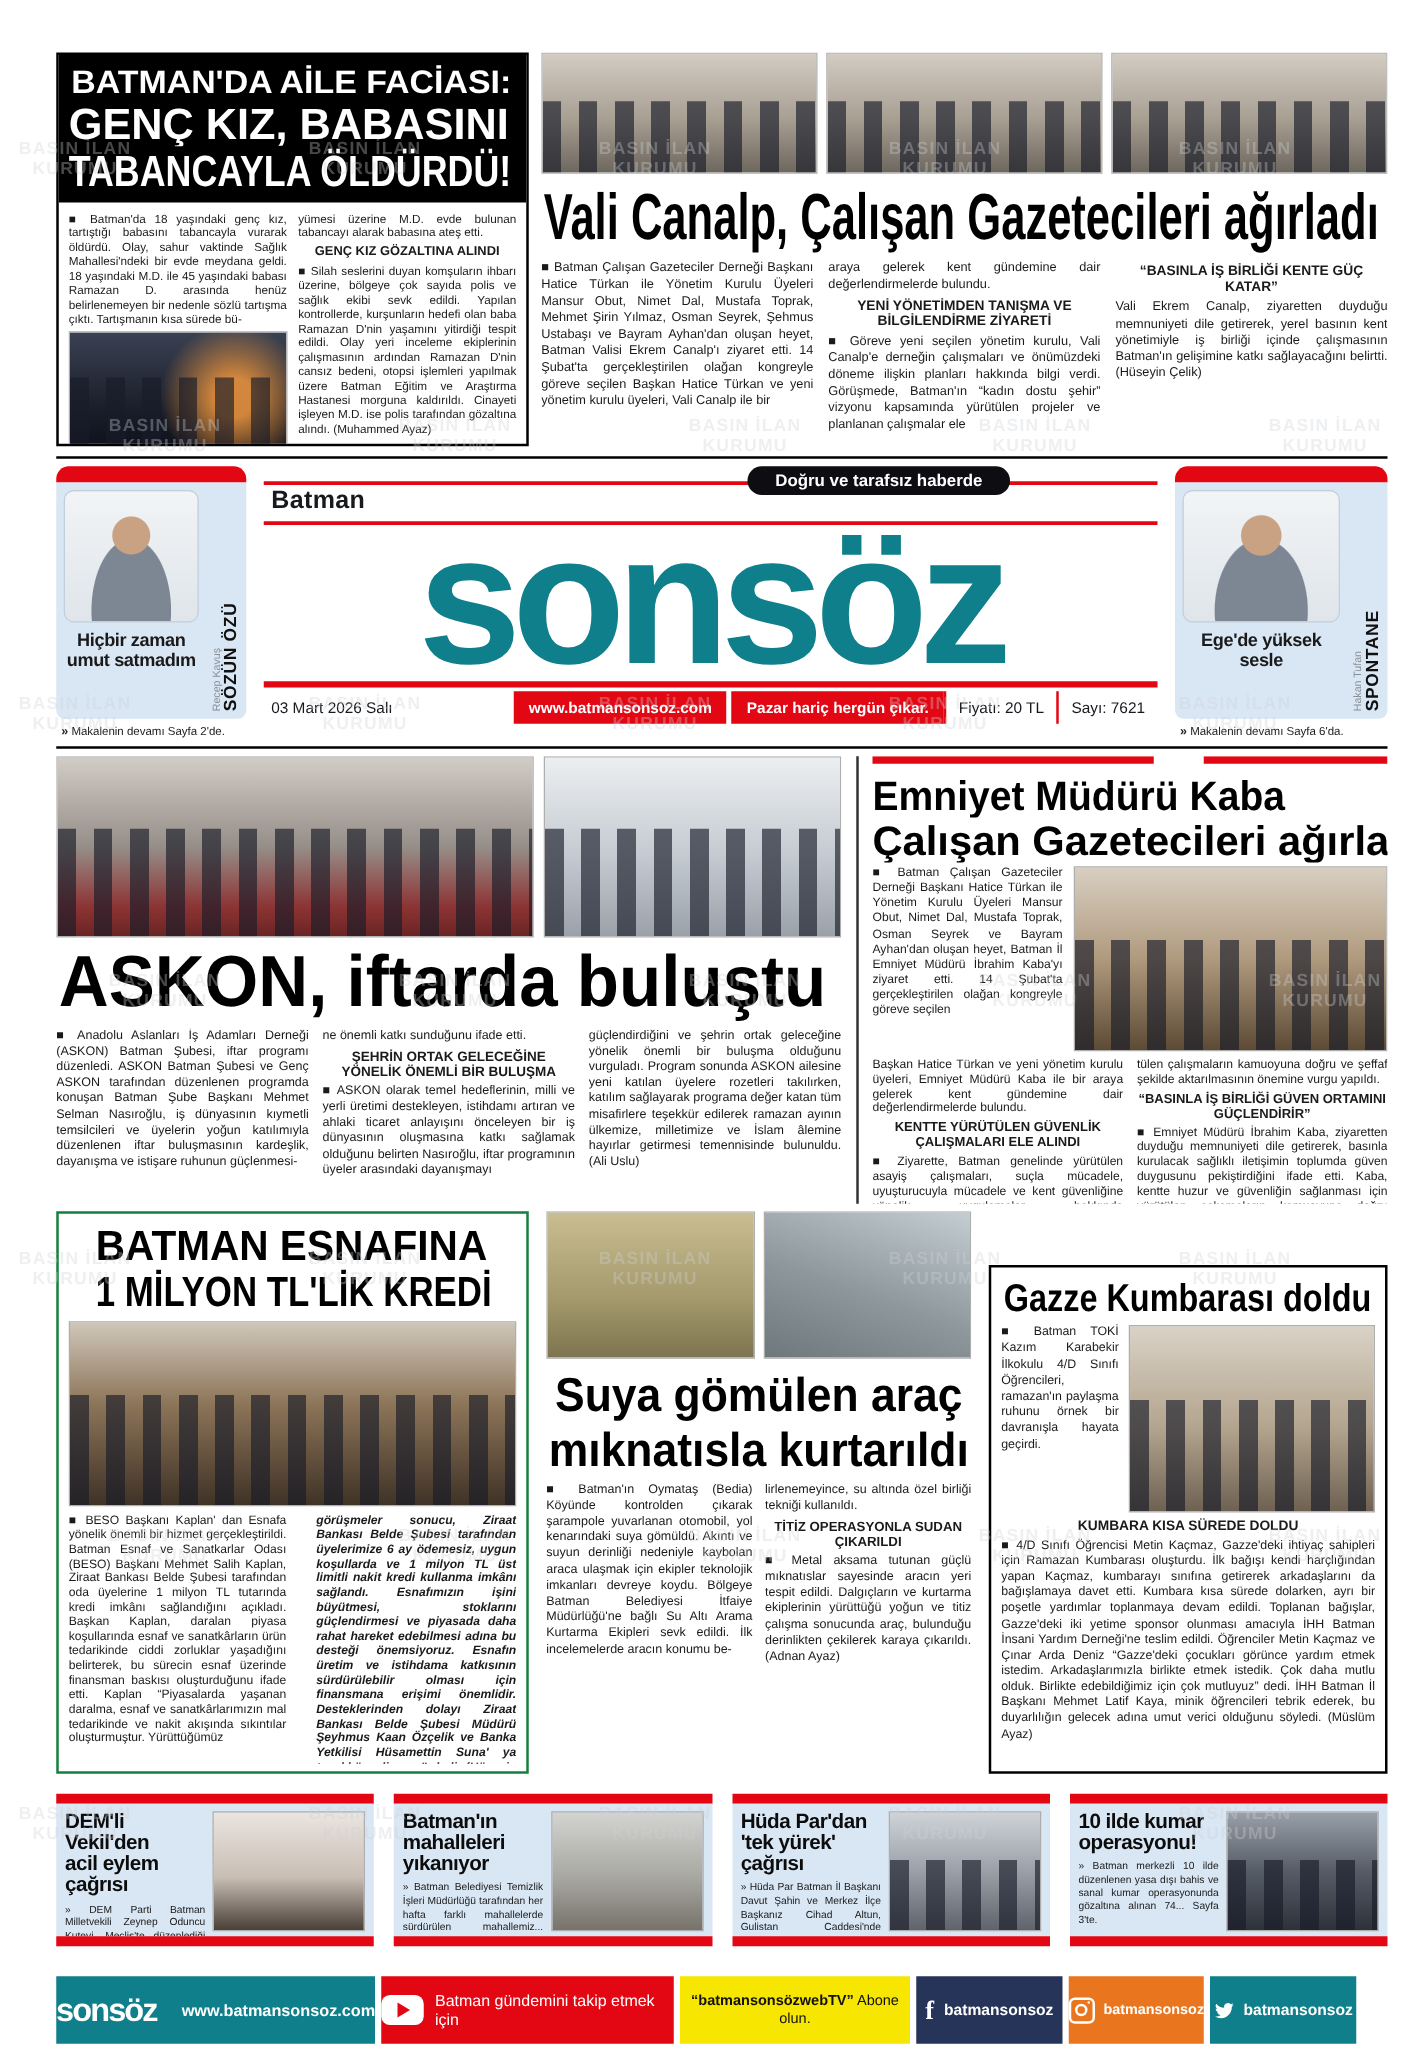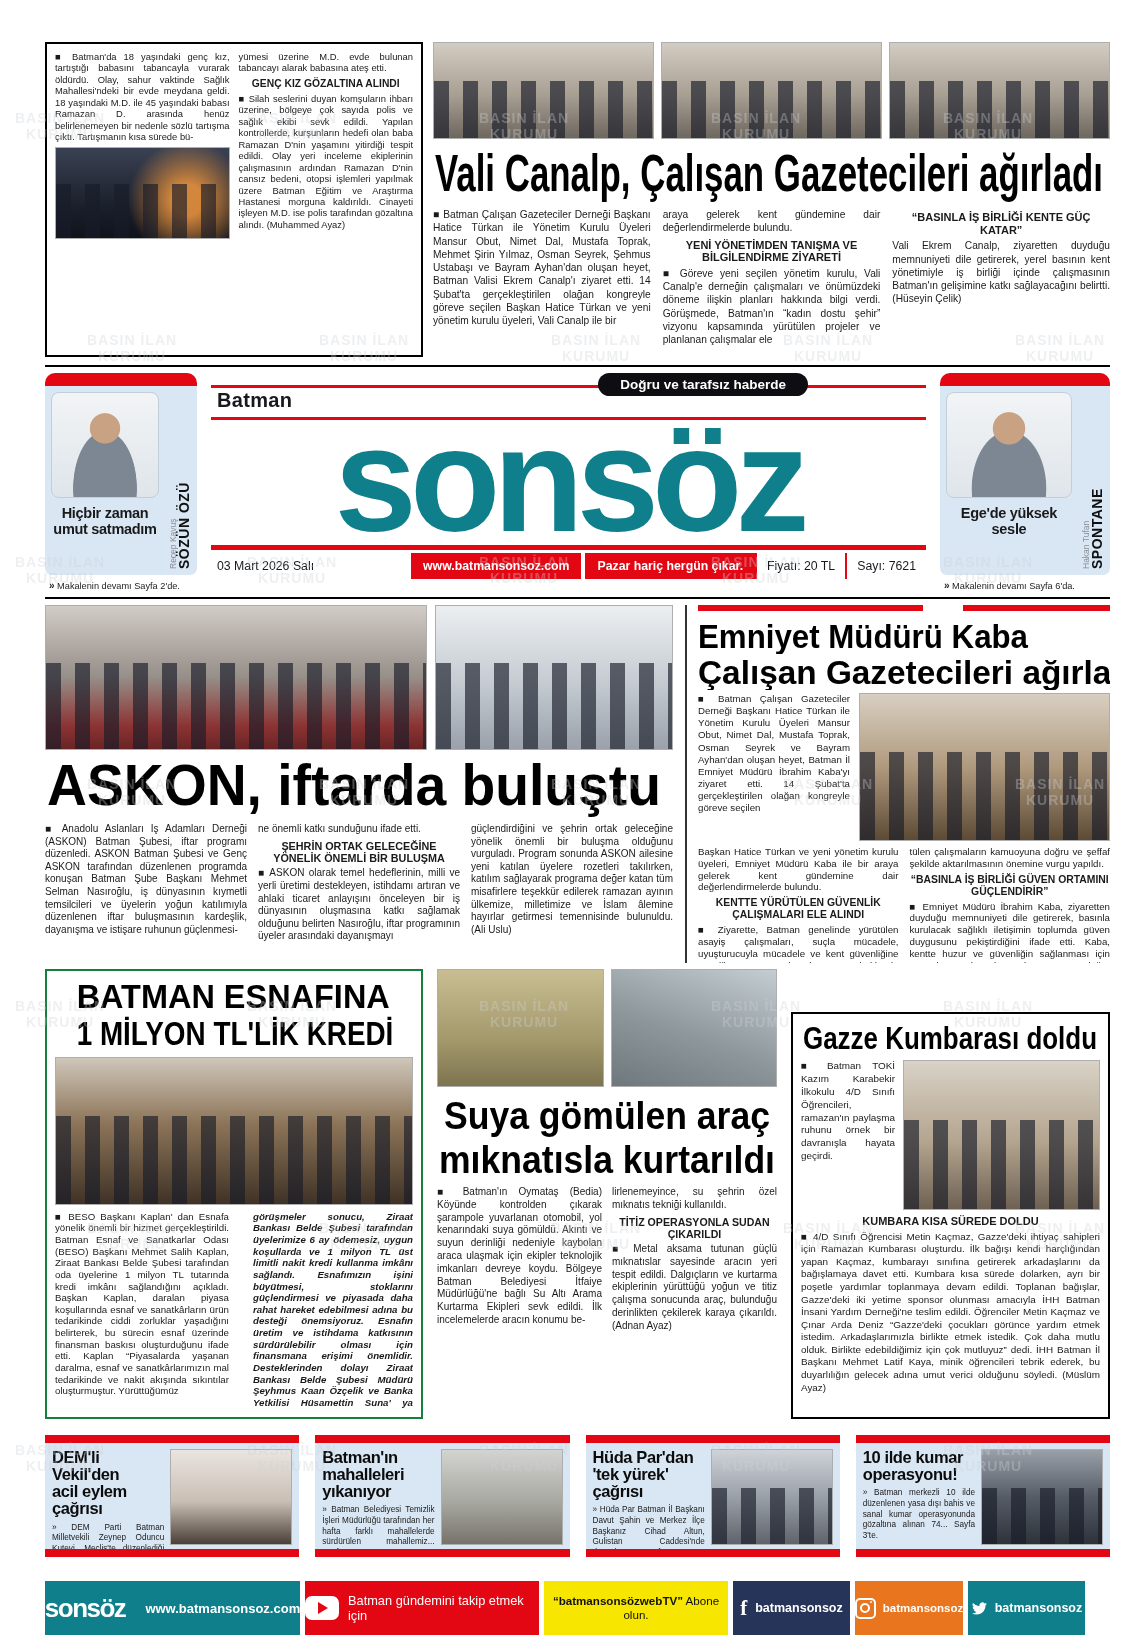--- a/index.html
+++ b/index.html
@@ -295,20 +295,31 @@
       <div>BASIN İLAN</div>
       <div>KURUMU</div>
     </div>
   </div>
 
 <div class="page">
 
   <div class="row-top">
 
     <div class="family-box">
+      <div class="family-head">
+        <svg class="hl-svg" width="360" height="30" viewBox="0 0 360 30">
+          <text x="4" y="25" font-size="26" fill="#ffffff" textLength="352" lengthAdjust="spacingAndGlyphs">BATMAN'DA AİLE FACİASI:</text>
+        </svg>
+        <svg class="hl-svg" width="360" height="38" viewBox="0 0 360 38">
+          <text x="2" y="32" font-size="35" fill="#ffffff" textLength="352" lengthAdjust="spacingAndGlyphs">GENÇ KIZ, BABASINI</text>
+        </svg>
+        <svg class="hl-svg" width="360" height="38" viewBox="0 0 360 38">
+          <text x="2" y="32" font-size="35" fill="#ffffff" textLength="354" lengthAdjust="spacingAndGlyphs">TABANCAYLA ÖLDÜRDÜ!</text>
+        </svg>
+      </div>
       <div class="family-body">
         <div>
           <p class="p">■ Batman'da 18 yaşındaki genç kız, tartıştığı babasını tabancayla vurarak öldürdü. Olay, sahur vaktinde Sağlık Mahallesi'ndeki bir evde meydana geldi. 18 yaşındaki M.D. ile 45 yaşındaki babası Ramazan D. arasında henüz belirlenemeyen bir nedenle sözlü tartışma çıktı. Tartışmanın kısa sürede bü-</p>
           <div class="ph people ph-night family-photo"></div>
         </div>
         <div>
           <p class="p">yümesi üzerine M.D. evde bulunan tabancayı alarak babasına ateş etti.</p>
           <div class="sub">GENÇ KIZ GÖZALTINA ALINDI</div>
           <p class="p">■ Silah seslerini duyan komşuların ihbarı üzerine, bölgeye çok sayıda polis ve sağlık ekibi sevk edildi. Yapılan kontrollerde, kurşunların hedefi olan baba Ramazan D'nin yaşamını yitirdiği tespit edildi. Olay yeri inceleme ekiplerinin çalışmasının ardından Ramazan D'nin cansız bedeni, otopsi işlemleri yapılmak üzere Batman Eğitim ve Araştırma Hastanesi morguna kaldırıldı. Cinayeti işleyen M.D. ise polis tarafından gözaltına alındı. (Muhammed Ayaz)</p>
         </div>
@@ -479,21 +490,21 @@
         <text x="170" y="36" font-size="38" fill="#000000" text-anchor="middle" textLength="326" lengthAdjust="spacingAndGlyphs">Suya gömülen araç</text>
       </svg>
       <svg class="hl-svg" width="340" height="44" viewBox="0 0 340 44">
         <text x="170" y="36" font-size="38" fill="#000000" text-anchor="middle" textLength="336" lengthAdjust="spacingAndGlyphs">mıknatısla kurtarıldı</text>
       </svg>
       <div class="cols suya-cols">
         <div>
           <p class="p">■ Batman'ın Oymataş (Bedia) Köyünde kontrolden çıkarak şarampole yuvarlanan otomobil, yol kenarındaki suya gömüldü. Akıntı ve suyun derinliği nedeniyle kaybolan araca ulaşmak için ekipler teknolojik imkanları devreye koydu. Bölgeye Batman Belediyesi İtfaiye Müdürlüğü'ne bağlı Su Altı Arama Kurtarma Ekipleri sevk edildi. İlk incelemelerde aracın konumu be-</p>
         </div>
         <div>
-          <p class="p">lirlenemeyince, su şehrin özel mıknatıs tekniği kullanıldı.</p>
+          <p class="p">lirlenemeyince, su altında özel birliği tekniği kullanıldı.</p>
           <div class="sub">TİTİZ OPERASYONLA SUDAN ÇIKARILDI</div>
           <p class="p">■ Metal aksama tutunan güçlü mıknatıslar sayesinde aracın yeri tespit edildi. Dalgıçların ve kurtarma ekiplerinin yürüttüğü yoğun ve titiz çalışma sonucunda araç, bulunduğu derinlikten çekilerek karaya çıkarıldı. (Adnan Ayaz)</p>
         </div>
       </div>
     </div>
 
     <div class="gazze-box">
       <svg class="hl-svg" width="300" height="36" viewBox="0 0 300 36">
         <text x="2" y="29" font-size="31" fill="#000000" textLength="294" lengthAdjust="spacingAndGlyphs">Gazze Kumbarası doldu</text>
       </svg>

